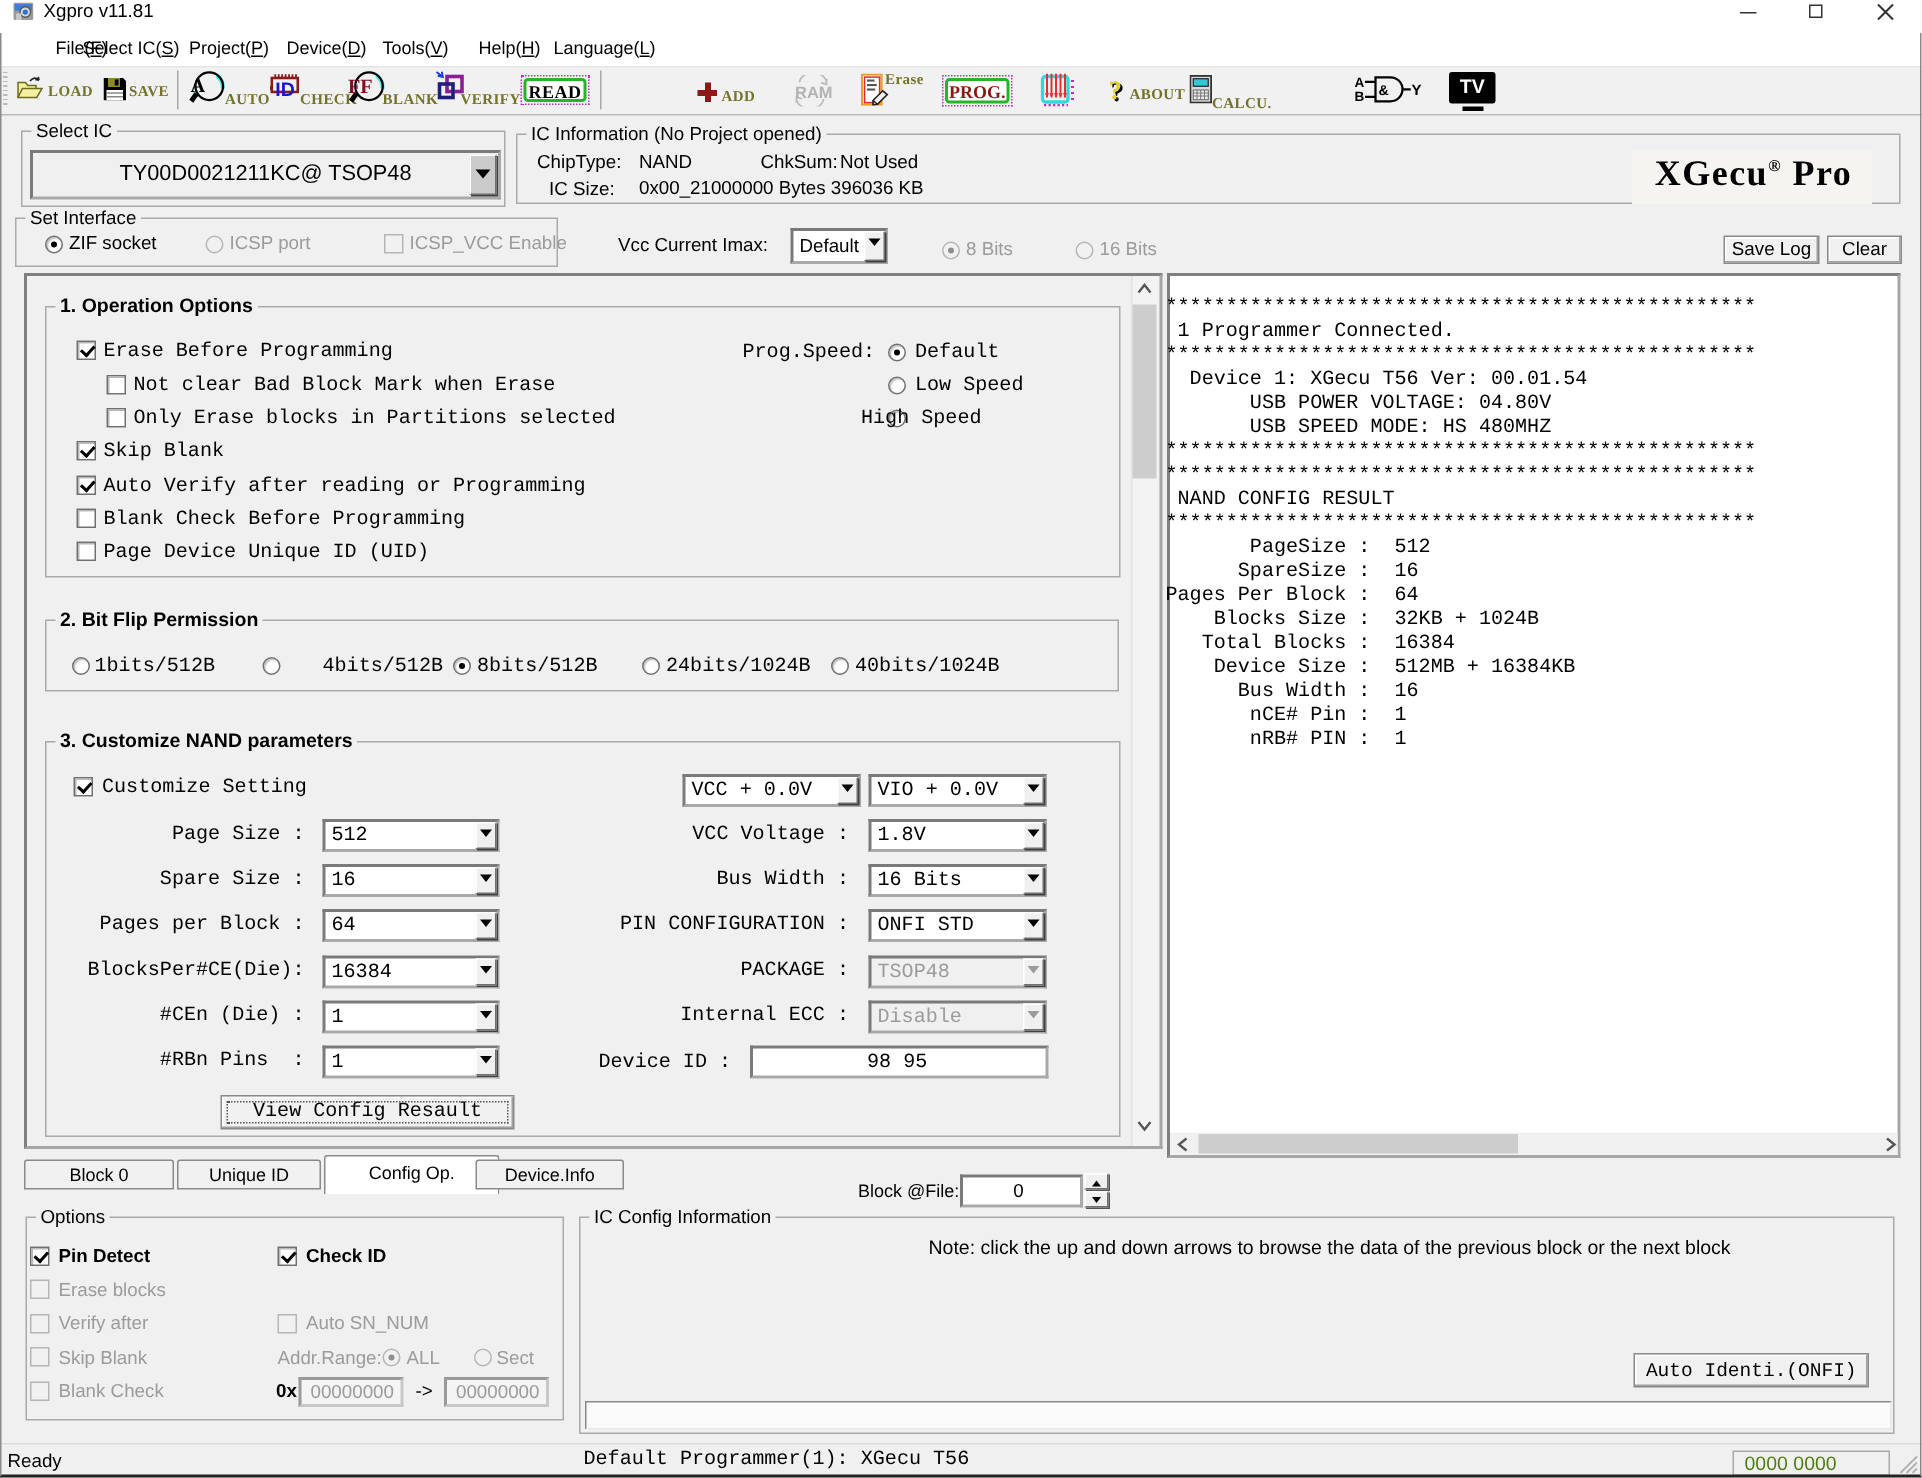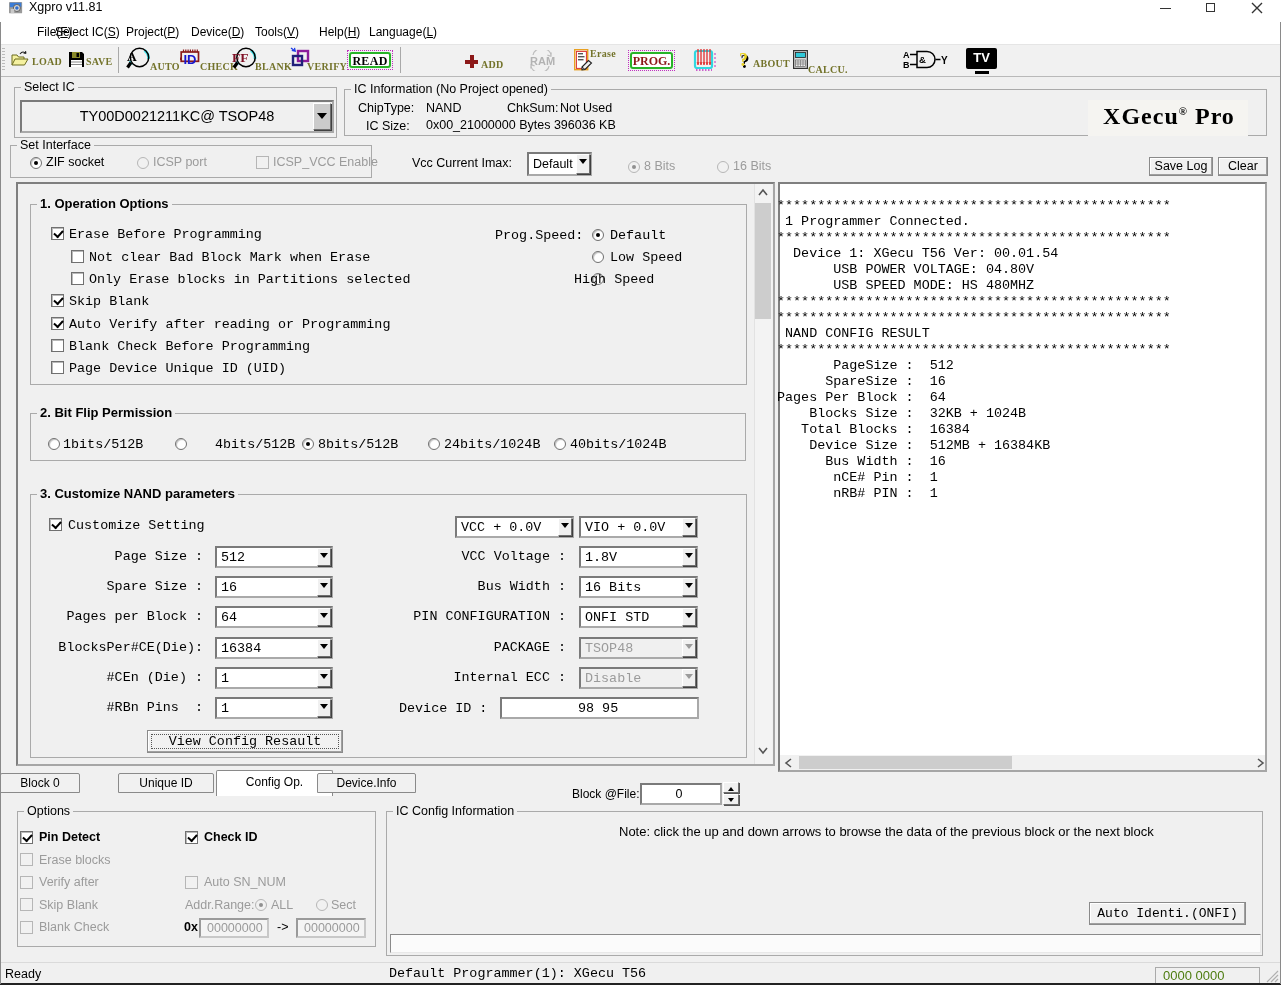--- a/index.html
+++ b/index.html
@@ -378,21 +378,21 @@
 
 <div class="abs" style="left:780px;top:755px;width:485px;height:15px;background:#f1f1f1;"></div>
 <svg class="abs" style="left:784px;top:758px;" width="10" height="10" viewBox="0 0 10 10">
     <path d="M7 1 L2 5 L7 9" fill="none" stroke="#555" stroke-width="1.6"></path>
   </svg>
 <div class="abs" style="left:799px;top:756px;width:213px;height:13px;background:#cdcdcd;"></div>
 <svg class="abs" style="left:1255px;top:758px;" width="10" height="10" viewBox="0 0 10 10">
     <path d="M3 1 L8 5 L3 9" fill="none" stroke="#555" stroke-width="1.6"></path>
   </svg>
 
-<div class="tab" style="left:0;top:773px;width:80px;height:20px;line-height:19px;">Block 0</div>
+<div class="tab" style="left:16px;top:773px;width:100px;height:20px;line-height:19px;">Block 0</div>
 <div class="tab" style="left:118px;top:773px;width:96px;height:20px;line-height:19px;">Unique ID</div>
 <div class="tab act" style="left:216px;top:770px;width:117px;height:26px;line-height:23px;">Config Op.</div>
 <div class="tab" style="left:317px;top:773px;width:99px;height:20px;line-height:19px;">Device.Info</div>
 
 <div class="abs" style="left:572px;top:787px;font-size:12px;">Block @File:</div>
 <div class="sunken" style="left:640px;top:783px;width:82px;height:22px;"></div>
 <div class="abs" style="left:640px;top:787px;width:78px;text-align:center;">0</div>
 <div class="abs" style="left:723px;top:782px;width:16px;height:11px;background:#f0f0f0;border:1px solid;border-color:#fff #6f6f6f #6f6f6f #fff;box-shadow:1px 1px 0 #555;"></div>
 <div class="tri-up" style="left:728px;top:784px;"></div>
 <div class="abs" style="left:723px;top:794px;width:16px;height:11px;background:#f0f0f0;border:1px solid;border-color:#fff #6f6f6f #6f6f6f #fff;box-shadow:1px 1px 0 #555;"></div>

